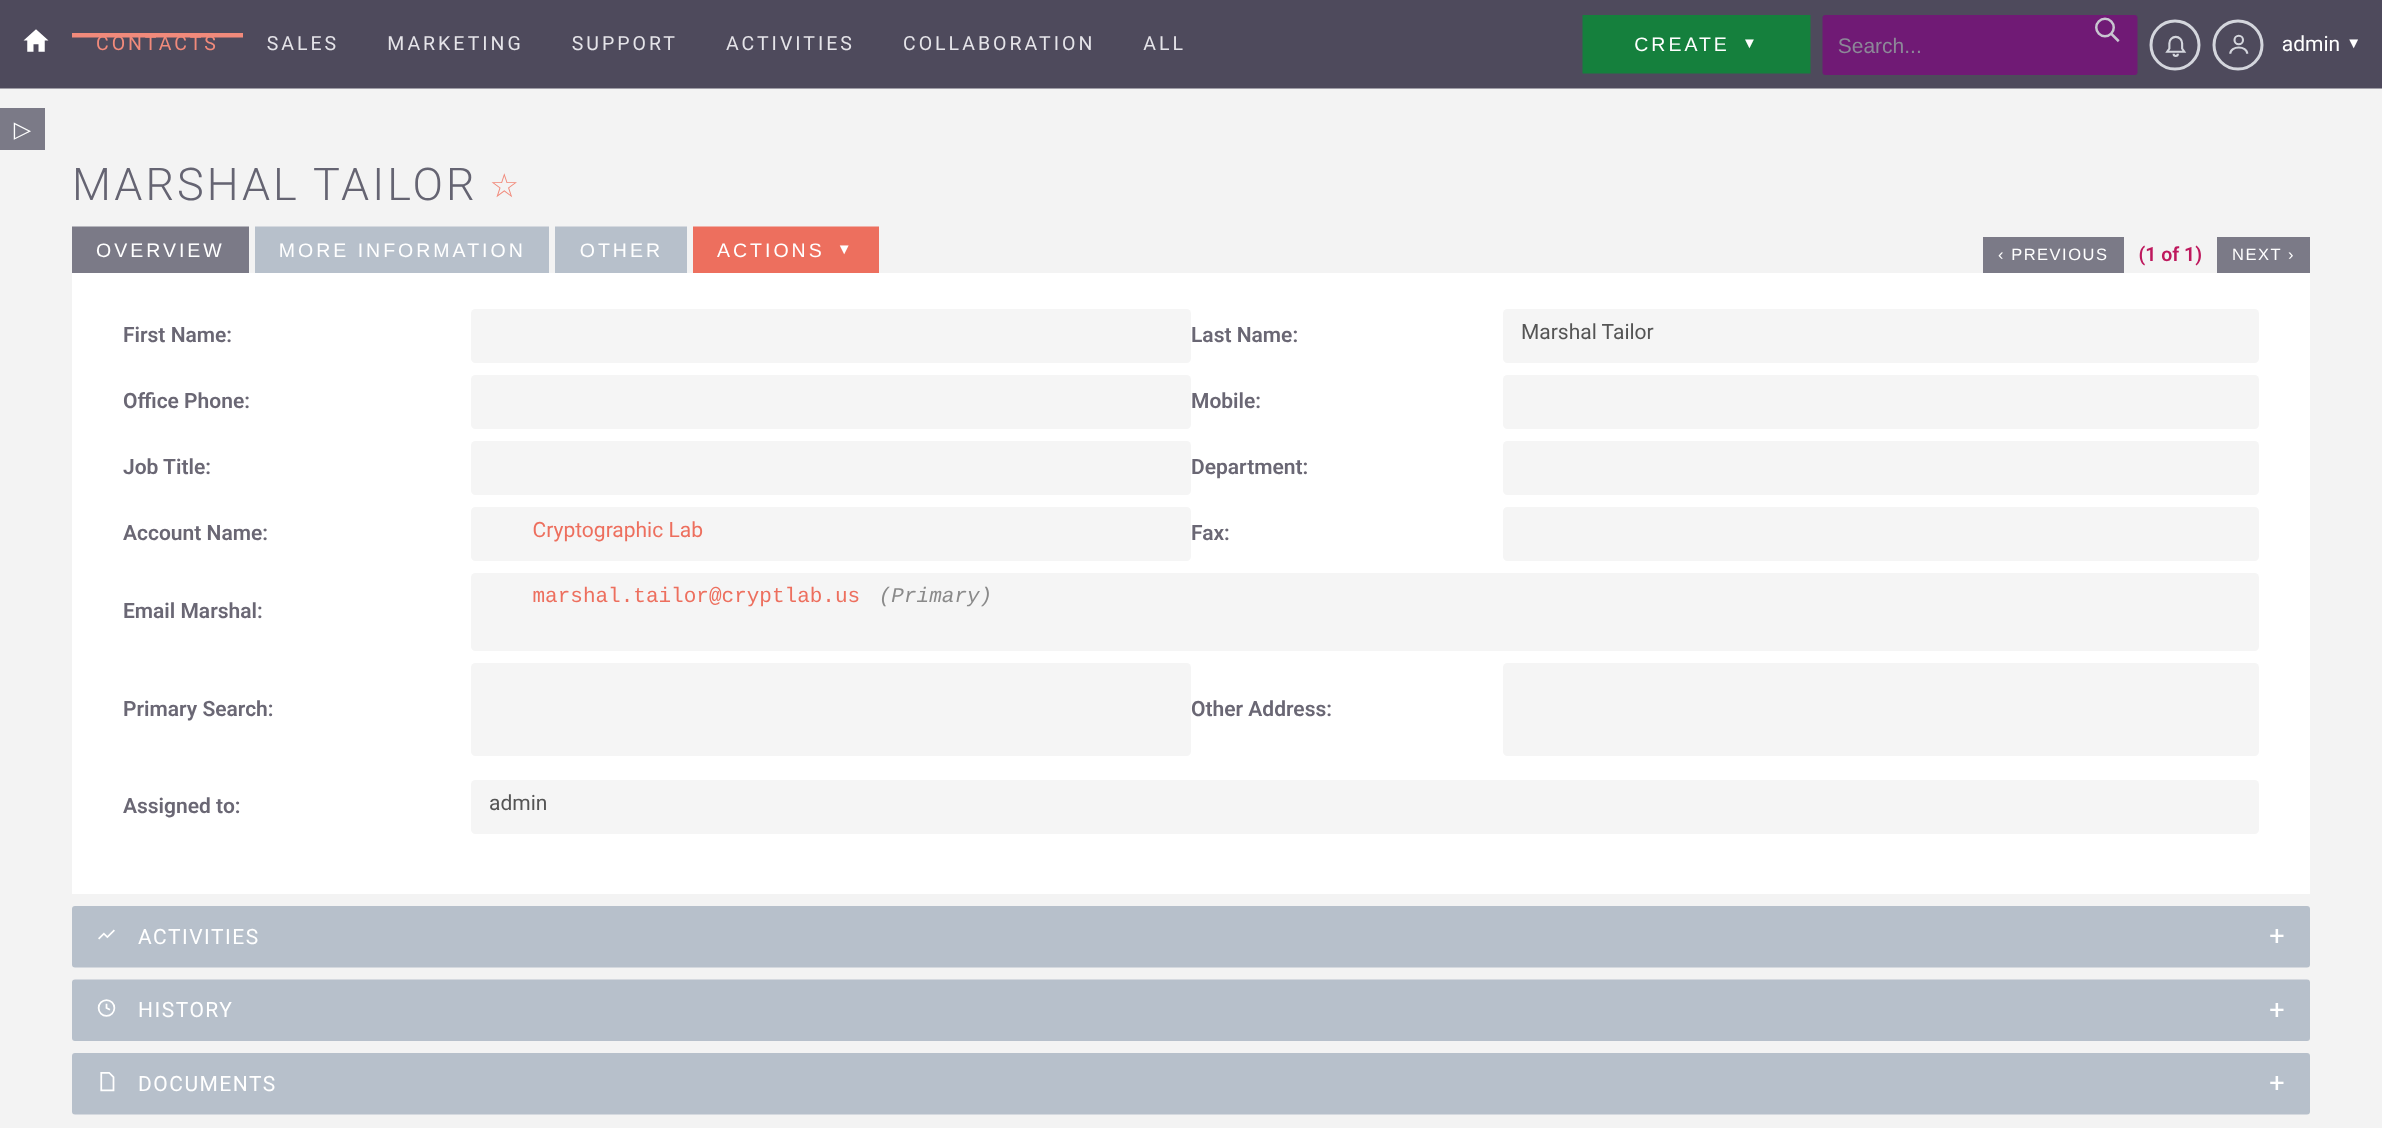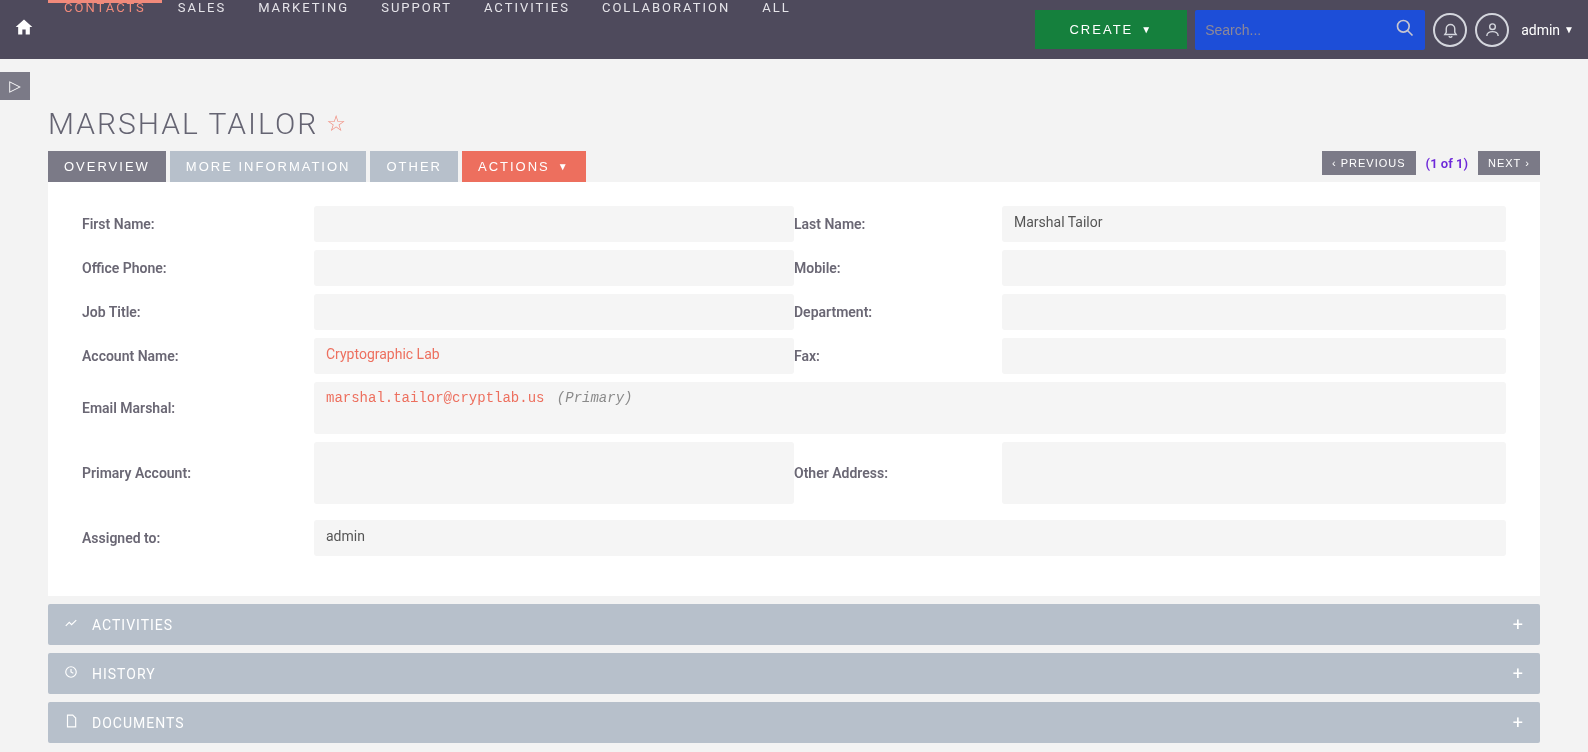--- a/index.html
+++ b/index.html
@@ -1,65 +1,65 @@
 <!DOCTYPE html>
 <html><head>
 <meta charset="utf-8">
 <style>
 * { box-sizing: border-box; margin: 0; padding: 0; }
 body { font-family: -apple-system, BlinkMacSystemFont, "Segoe UI", Roboto, Helvetica, Arial, sans-serif; background: #f3f3f3; color: #555; font-size: 14px; width: 1588px; }
 
 
 .topnav { background: #4e4a5c; height: 59px; display: flex; align-items: center; padding: 0 14px; position: relative; }
 .topnav .home-icon { color: #fff; font-size: 22px; margin-right: 14px; cursor: pointer; }
-.topnav .tabs { display: flex; align-items: flex-start; height: 100%; }
+.topnav .tabs { display: flex; align-items: center; height: 100%; }
 .topnav .tab { color: #e5e4e9; letter-spacing: 2px; font-size: 13px; padding: 0 16px; display: flex; align-items: center; cursor: pointer; position: relative; }
 .topnav .tab.active { color: #f18a7b; }
 .topnav .tab.active::before { content: ""; position: absolute; top: 0; left: 0; right: 0; height: 3px; background: #f18a7b; }
 .topnav .right { margin-left: auto; display: flex; align-items: center; gap: 8px; }
 .create-btn { background: #15803d; color: #fff; letter-spacing: 2px; font-size: 13px; padding: 12px 34px; border: none; cursor: pointer; display: flex; align-items: center; gap: 8px; }
 .create-btn .caret { font-size: 10px; }
-.search-wrap { background: #1d4ed8; width: 230px; height: 40px; display: flex; align-items: center; padding: 0 10px; border-radius: 2px; }
+.search-wrap { background: #701a75; width: 210px; height: 40px; display: flex; padding: 0 10px; border-radius: 2px; }
 .search-wrap input { background: transparent; border: none; color: #bdbac6; font-size: 14px; width: 100%; outline: none; }
 .search-wrap input::placeholder { color: #8c8898; }
 .search-wrap .sicon { color: #c8c6d0; font-size: 18px; }
 .circ-icon { width: 34px; height: 34px; border: 2px solid #d4d6dd; border-radius: 50%; display: flex; align-items: center; justify-content: center; color: #d4d6dd; font-size: 17px; cursor: pointer; }
 .user-menu { color: #fff; font-size: 14px; display: flex; align-items: center; gap: 4px; cursor: pointer; margin-left: 4px; }
 .user-menu .caret { font-size: 10px; }
 
 
 .float-arrow { background: #7b7a87; width: 30px; height: 28px; display: flex; align-items: center; justify-content: center; color: #fff; font-size: 15px; margin-top: 13px; margin-left: 0; cursor: pointer; }
 
 
 .page { padding: 0 48px 40px 48px; }
 .title-row { display: flex; align-items: center; gap: 8px; margin-top: 6px; margin-bottom: 10px; }
 .page-title { font-size: 30px; font-weight: 300; letter-spacing: 2px; color: #656472; text-transform: uppercase; }
 .star-icon { font-size: 22px; color: #f18a7b; cursor: pointer; }
 
-.tabrow { display: flex; align-items: flex-start; }
+.tabrow { display: flex; align-items: flex-end; }
 .tabrow .left { display: flex; gap: 4px; }
 .tab-btn { border: none; padding: 8px 16px; font-size: 13px; letter-spacing: 2px; cursor: pointer; }
 .tab-btn.active { background: #7b7a87; color: #fff; }
 .tab-btn.inactive { background: #b7c0cb; color: #fff; }
 .tab-btn.actions { background: #ed6f5e; color: #fff; display: flex; align-items: center; gap: 8px; }
 .tab-btn.actions .caret { font-size: 10px; }
 
 .tabrow .right { margin-left: auto; display: flex; align-items: center; gap: 10px; }
 .nav-btn { background: #7b7a87; color: #fff; border: none; padding: 6px 10px; font-size: 11px; letter-spacing: 1px; cursor: pointer; display: flex; align-items: center; gap: 4px; }
 .nav-btn .chev { font-size: 11px; }
-.page-info { color: #6d28d9; font-size: 13px; font-weight: 600; }
+.page-info { color: #be185d; font-size: 13px; font-weight: 600; }
 
 
 .card { background: #fff; padding: 24px 34px 32px 34px; margin-top: 0; }
 .form-row { display: flex; margin-bottom: 8px; }
 .form-col { flex: 1; display: flex; align-items: center; }
 .form-col .label { width: 232px; flex-shrink: 0; color: #6a6774; font-weight: 600; font-size: 14px; }
 .form-col .value { flex: 1; background: #f5f5f5; border-radius: 3px; min-height: 36px; padding: 8px 12px; color: #555; font-size: 14px; }
 .form-col.right .label { width: 208px; }
-.value-link { color: #ed6f5e; }
+.value-link { color: #ed6f5e; margin-left: 29px; }
 .value .muted { color: #8a8a8a; font-style: italic; margin-left: 4px; }
 .form-row.tall .value { min-height: 62px; }
 .form-row.email .value { min-height: 52px; font-family: Liberation Mono, monospace; }
 .form-row.full .form-col .value { flex: 1; }
 
 
 .section-panel { background: #b7c0cb; color: #fff; padding: 10px 16px; display: flex; align-items: center; gap: 10px; margin-top: 8px; cursor: pointer; font-size: 14px; letter-spacing: 1px; border-radius: 2px; }
 .section-panel:first-of-type { margin-top: 46px; }
 .section-panel .picon { font-size: 14px; width: 18px; }
 .section-panel .plus { margin-left: auto; font-size: 18px; }
@@ -191,21 +191,21 @@
       <div class="form-col">
         <div class="label">Email Marshal:</div>
         <div class="value">
           <span class="value-link">marshal.tailor@cryptlab.us</span>
           <span class="muted">(Primary)</span>
         </div>
       </div>
     </div>
     <div class="form-row tall">
       <div class="form-col">
-        <div class="label">Primary Account:</div>
+        <div class="label">Primary Search:</div>
         <div class="value"></div>
       </div>
       <div class="form-col right">
         <div class="label">Other Address:</div>
         <div class="value"></div>
       </div>
     </div>
     <div class="form-row">
       <div class="form-col right"></div>
     </div>

